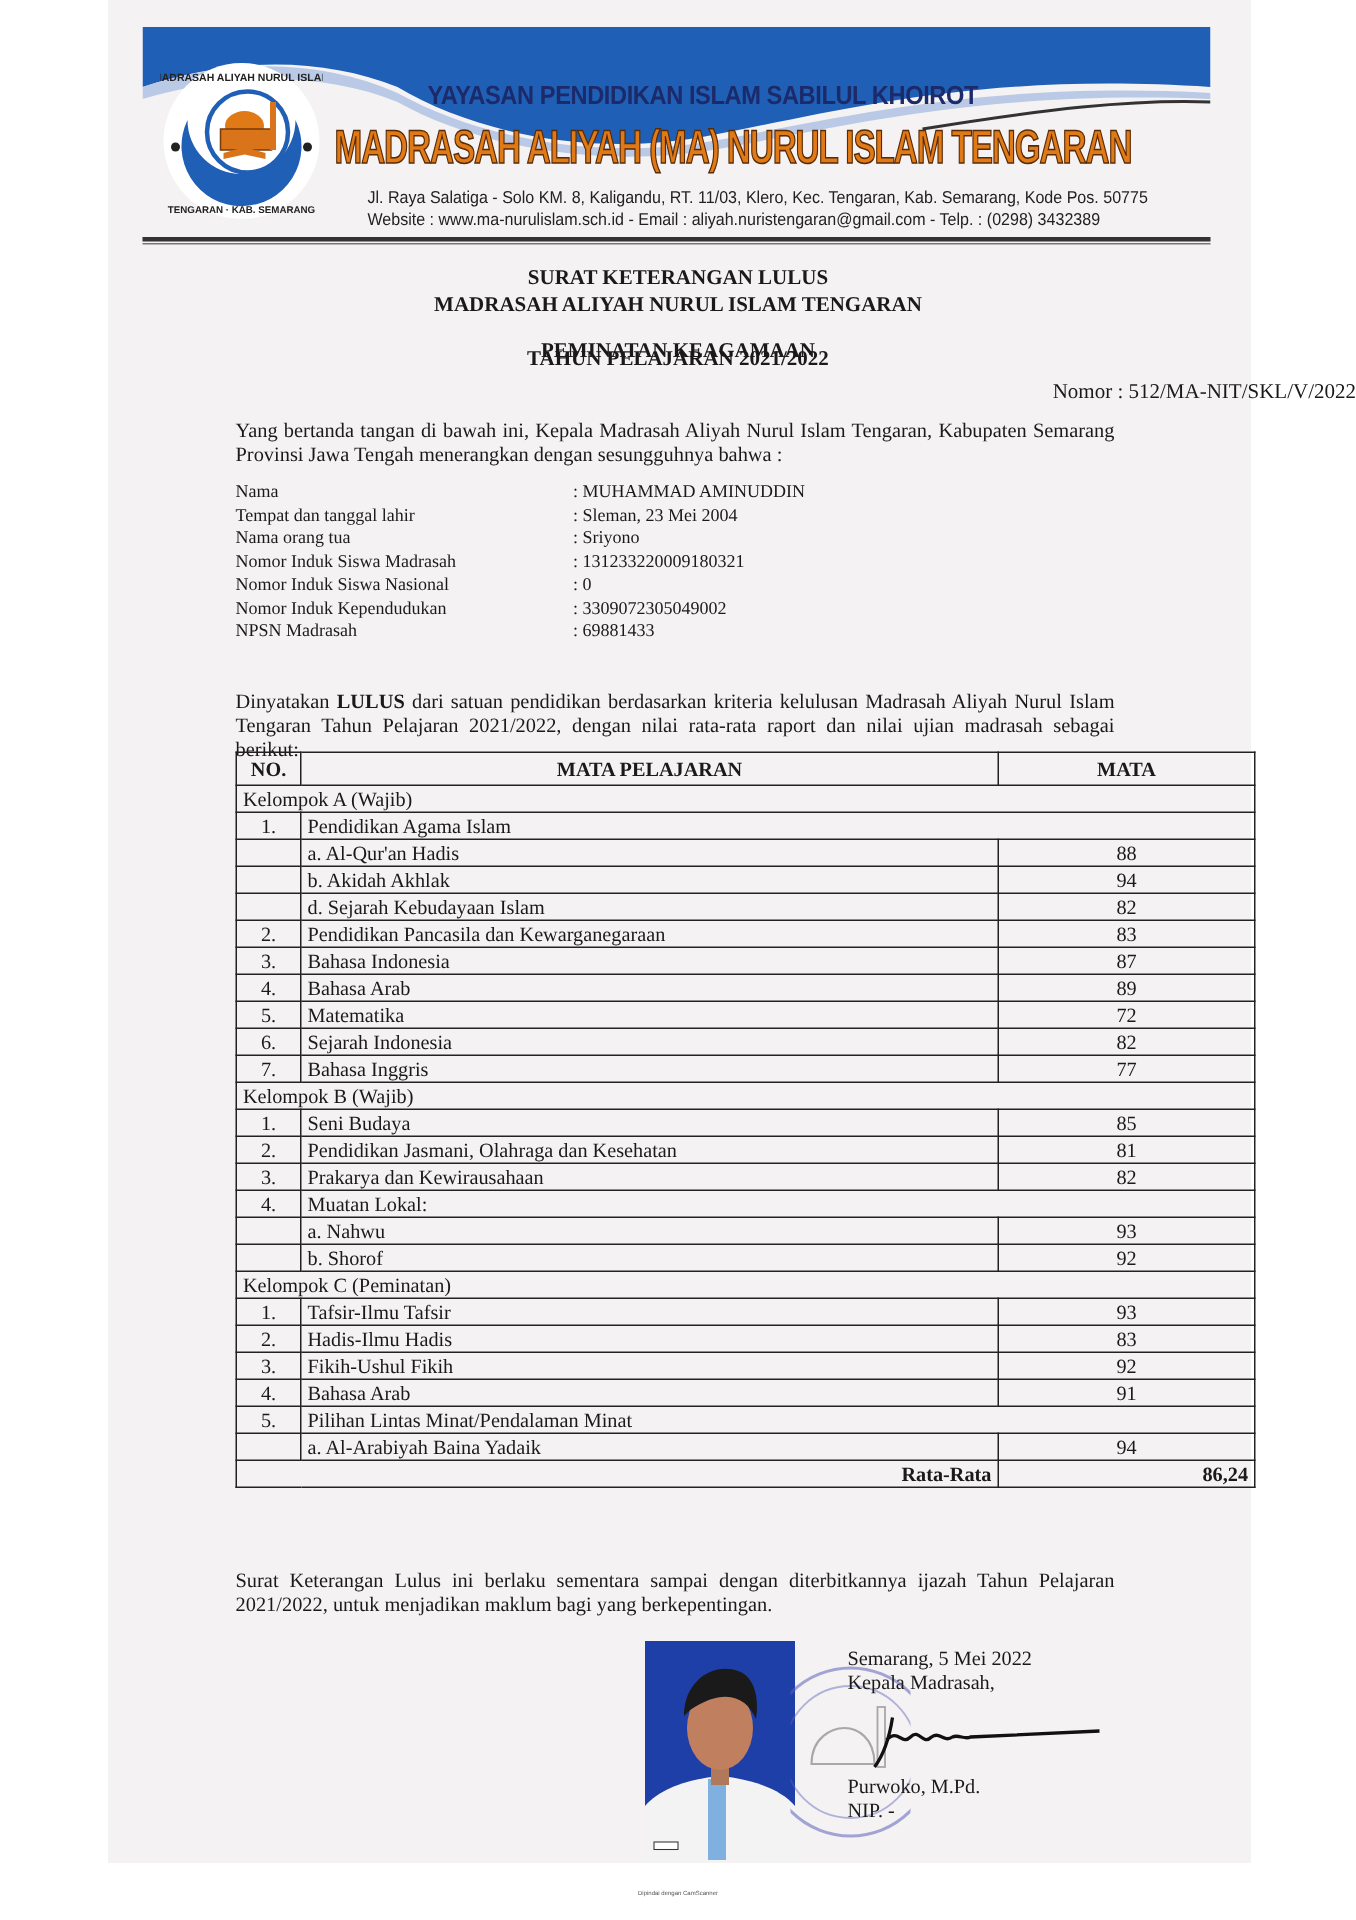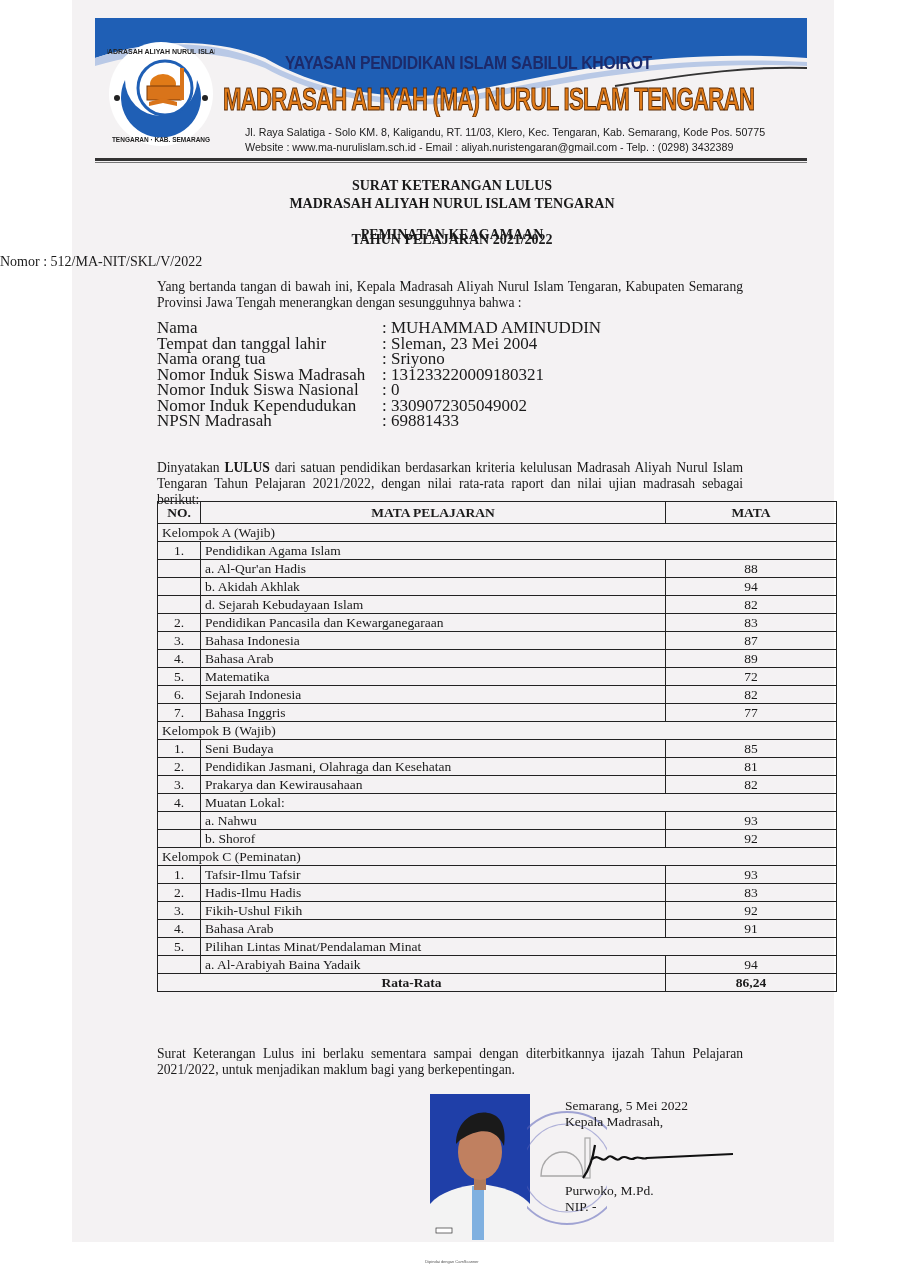--- a/index.html
+++ b/index.html
@@ -11,41 +11,41 @@
   .logo { position:absolute; left:12px; top:22px; width:108px; height:108px; }
   .lh-yayasan { position:absolute; left:190px; top:35px; font-family:"Liberation Sans", sans-serif; font-weight:bold; font-size:17.5px; color:#1c2a6a; letter-spacing:-0.3px; transform:scaleX(0.9); transform-origin:left; white-space:nowrap; }
   .lh-title { position:absolute; left:128px; top:64px; font-family:"Liberation Sans", sans-serif; font-weight:bold; font-size:30px; color:#e07a17; -webkit-text-stroke:1px #5a2a05; letter-spacing:-1px; transform:scaleX(0.74) scaleY(1.05); transform-origin:left; white-space:nowrap; }
   .lh-addr { position:absolute; left:150px; top:108px; font-family:"Liberation Sans", sans-serif; font-size:11.5px; color:#222; white-space:nowrap; transform:scaleX(0.93); transform-origin:left; }
   .lh-web { position:absolute; left:150px; top:123px; font-family:"Liberation Sans", sans-serif; font-size:11.5px; color:#222; white-space:nowrap; transform:scaleX(0.93); transform-origin:left; }
   .lh-rule { position:absolute; left:95px; top:158px; width:712px; height:3px; background:#333; }
   .lh-rule2 { position:absolute; left:95px; top:162px; width:712px; height:1px; background:#777; }
 
   .heading { position:absolute; left:0; width:904px; text-align:center; font-weight:bold; font-size:14px; line-height:18px; }
   .h1 { top:177px; } .h2 { top:195px; } .h3 { top:226px; } .h4 { top:231px; }
-  .nomor { position:absolute; top:254px; left:0; width:904px; text-align:left; font-size:14px; }
+  .nomor { position:absolute; top:254px; left:0; width:904px; text-align:right; font-size:14px; }
 
   .para { position:absolute; left:157px; width:586px; font-size:13.6px; line-height:16px; text-align:justify; }
   .p1 { top:279px; }
   .p2 { top:460px; }
   .p3 { top:1046px; }
   .p1 span, .p2 span, .p3 span { display:inline; }
 
-  .ident { position:absolute; left:157px; top:320px; font-size:17px; line-height:15.5px; }
+  .ident { position:absolute; left:157px; top:320px; font-size:12px; line-height:15.5px; }
   .ident .row { position:relative; height:15.5px; width:450px; }
   .ident .lbl { position:absolute; left:0; white-space:nowrap; }
   .ident .val { position:absolute; left:225px; white-space:nowrap; }
 
   table.grades { position:absolute; left:157px; top:501px; width:680px; border-collapse:collapse; font-size:13.5px; }
   table.grades td, table.grades th { border:1px solid #222; padding:0 4px; height:17px; line-height:17px; }
   table.grades th { font-weight:bold; text-align:center; height:21px; }
   td.no { width:34px; text-align:center; }
   td.nilai { width:162px; text-align:center; }
   td.sub { padding-left:8px; }
   td.group { text-align:left; }
-  tr.avg td { font-weight:bold; text-align:center; }
+  tr.avg td { font-weight:bold; text-align:right; }
 
   .sign { position:absolute; left:565px; top:1098px; font-size:13.5px; line-height:16px; }
   .sign-name { position:absolute; left:565px; top:1183px; font-size:13.5px; line-height:16px; }
   .photo { position:absolute; left:430px; top:1094px; width:100px; height:146px; background:#1f3fa8; overflow:hidden; }
   .stamp { position:absolute; left:527px; top:1098px; width:80px; height:140px; }
   .signature { position:absolute; left:565px; top:1140px; width:170px; height:40px; }
   .footer { position:absolute; left:0; top:1259px; width:904px; text-align:center; font-family:"Liberation Sans", sans-serif; font-size:4px; color:#555; }
 </style>
 </head>
 <body>

